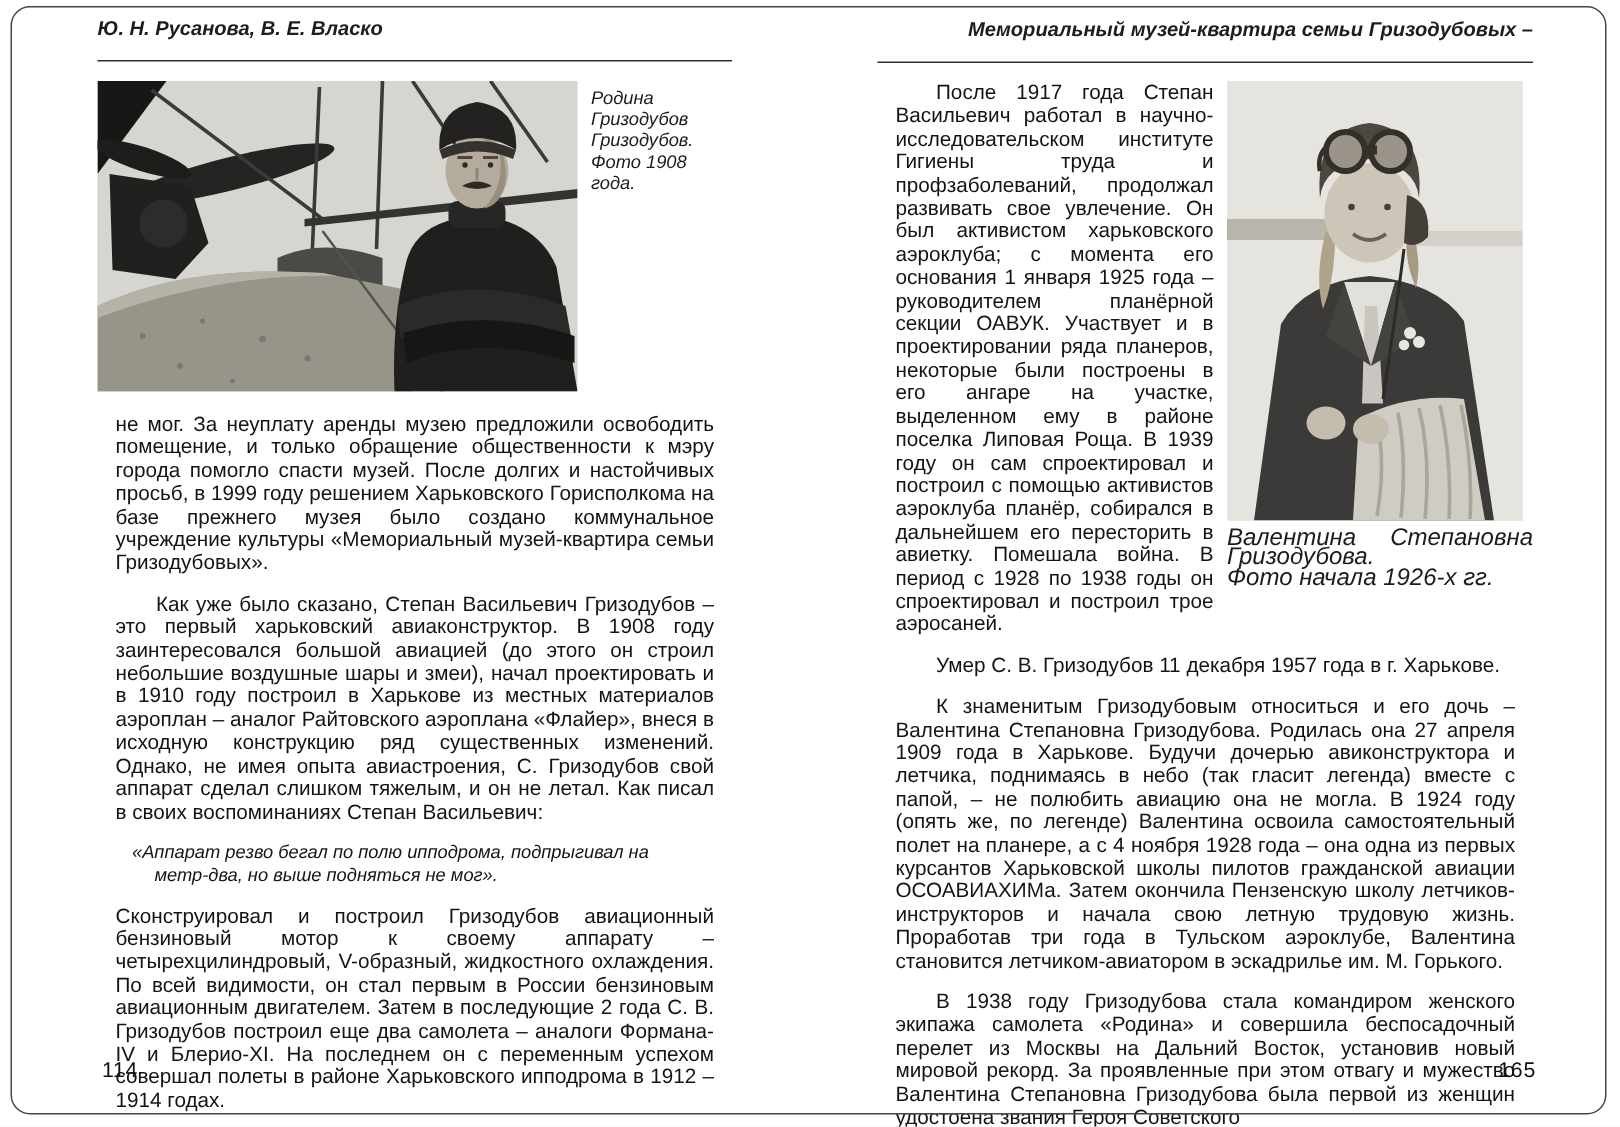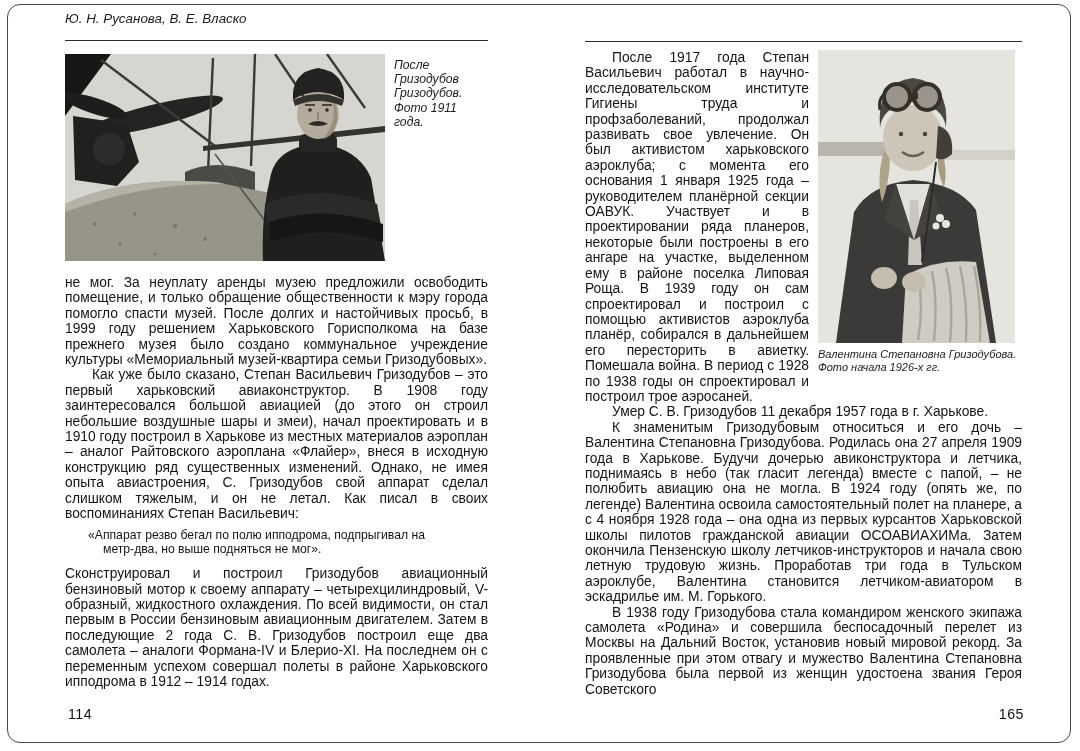--- a/index.html
+++ b/index.html
@@ -17,50 +17,52 @@
     border:1.6px solid #474747;border-radius:13px;box-sizing:border-box;
   }
   .page{position:absolute;top:10px;}
   .page-left{left:65px;width:423px;}
   .page-right{left:585px;width:437px;}
   .running-header{
     height:28px;margin-top:2px;
     border-bottom:1.4px solid #2e2e2e;
     font-style:italic;font-size:13.4px;line-height:13.8px;color:#1d1d1d;
     box-sizing:content-box;
+    font-weight:bold;
   }
   .running-header.right{text-align:right;padding-top:1px;}
   .figure-left{display:flex;margin-top:13px;}
   .photo{display:block;background:#d8d6d0;}
   .photo-left{width:320px;height:207px;flex:0 0 320px;}
   .caption-left{
     margin-left:9px;padding-top:4px;width:96px;
     font-style:italic;font-size:12.2px;line-height:14.2px;color:#1c1c1c;
   }
   .body-text{
     margin-top:14px;
     font-size:13.8px;line-height:15.4px;
     text-align:justify;color:#141414;
   }
-  .body-text p{margin:0;}
+  .body-text p{margin:12px;}
   .body-text p.indent{text-indent:27px;}
   .quote{
     font-size:12.2px;line-height:14.8px;
     margin:6px 0 9px 0;
     padding-left:38px;padding-right:30px;
     text-indent:-15px;
     text-align:left;
+    font-style:italic;
   }
   .figure-right{
     float:right;width:204px;margin:0 0 5px 9px;
   }
   .photo-right{width:197px;height:293px;}
   .caption-right{
     margin-top:5px;
-    font-style:italic;font-size:11px;line-height:13.4px;color:#1c1c1c;
+    font-style:italic;font-size:16px;line-height:13.4px;color:#1c1c1c;
   }
   .page-right .body-text{margin-top:8px;}
   .pagenum{
     position:absolute;top:706px;
     font-size:14.2px;color:#101010;letter-spacing:0.5px;
   }
   .pagenum-left{left:68px;}
   .pagenum-right{right:56px;}
   svg{display:block;}
 </style>
@@ -114,38 +116,39 @@
           <path d="M228 46 Q253 34 279 46 L277 52 Q253 42 230 52 Z" fill="#35322e"></path>
           <circle cx="245" cy="56" r="1.8" fill="#2b2b2b"></circle>
           <circle cx="262" cy="56" r="1.8" fill="#2b2b2b"></circle>
           <rect x="240" y="50" width="10" height="2" fill="#4a443c"></rect>
           <rect x="257" y="50" width="10" height="2" fill="#4a443c"></rect>
           <line x1="253" y1="58" x2="253" y2="66" stroke="#8f8676" stroke-width="2"></line>
           <path d="M243 70 Q253 64 263 70 Q253 74 243 70 Z" fill="#2e2a24"></path>
         </svg>
       </div>
       <div class="caption-left">
-        <div>После</div>
+        <div>Родина</div>
         <div>Гризодубов</div>
         <div>Гризодубов.</div>
-        <div>Фото 1911 года.</div>
+        <div>Фото 1908 года.</div>
       </div>
     </div>
 
     <div class="body-text">
       <p>не мог. За неуплату аренды музею предложили освободить помещение, и только обращение общественности к мэру города помогло спасти музей. После долгих и настойчивых просьб, в 1999 году решением Харьковского Горисполкома на базе прежнего музея было создано коммунальное учреждение культуры «Мемориальный музей-квартира семьи Гризодубовых».</p>
       <p class="indent">Как уже было сказано, Степан Васильевич Гризодубов – это первый харьковский авиаконструктор. В 1908 году заинтересовался большой авиацией (до этого он строил небольшие воздушные шары и змеи), начал проектировать и в 1910 году построил в Харькове из местных материалов аэроплан – аналог Райтовского аэроплана «Флайер», внеся в исходную конструкцию ряд существенных изменений. Однако, не имея опыта авиастроения, С. Гризодубов свой аппарат сделал слишком тяжелым, и он не летал. Как писал в своих воспоминаниях Степан Васильевич:</p>
       <div class="quote">«Аппарат резво бегал по полю ипподрома, подпрыгивал на метр-два, но выше подняться не мог».</div>
       <p>Сконструировал и построил Гризодубов авиационный бензиновый мотор к своему аппарату – четырехцилиндровый, V-образный, жидкостного охлаждения. По всей видимости, он стал первым в России бензиновым авиационным двигателем. Затем в последующие 2 года С. В. Гризодубов построил еще два самолета – аналоги Формана-IV и Блерио-XI. На последнем он с переменным успехом совершал полеты в районе Харьковского ипподрома в 1912 – 1914 годах.</p>
     </div>
   </div>
 
   <div class="page page-right">
 
     <div class="running-header right">
+      <div>Мемориальный музей-квартира семьи Гризодубовых –</div>
     </div>
 
     <div class="body-text">
 
       <div class="figure-right">
         <div class="photo photo-right">
           <svg viewBox="0 0 197 293" width="197" height="293">
             <rect width="197" height="293" fill="#e6e4df"></rect>
             <rect x="0" y="92" width="70" height="14" fill="#b8b5ad"></rect>
             <rect x="120" y="100" width="77" height="10" fill="#d3d1ca"></rect>

